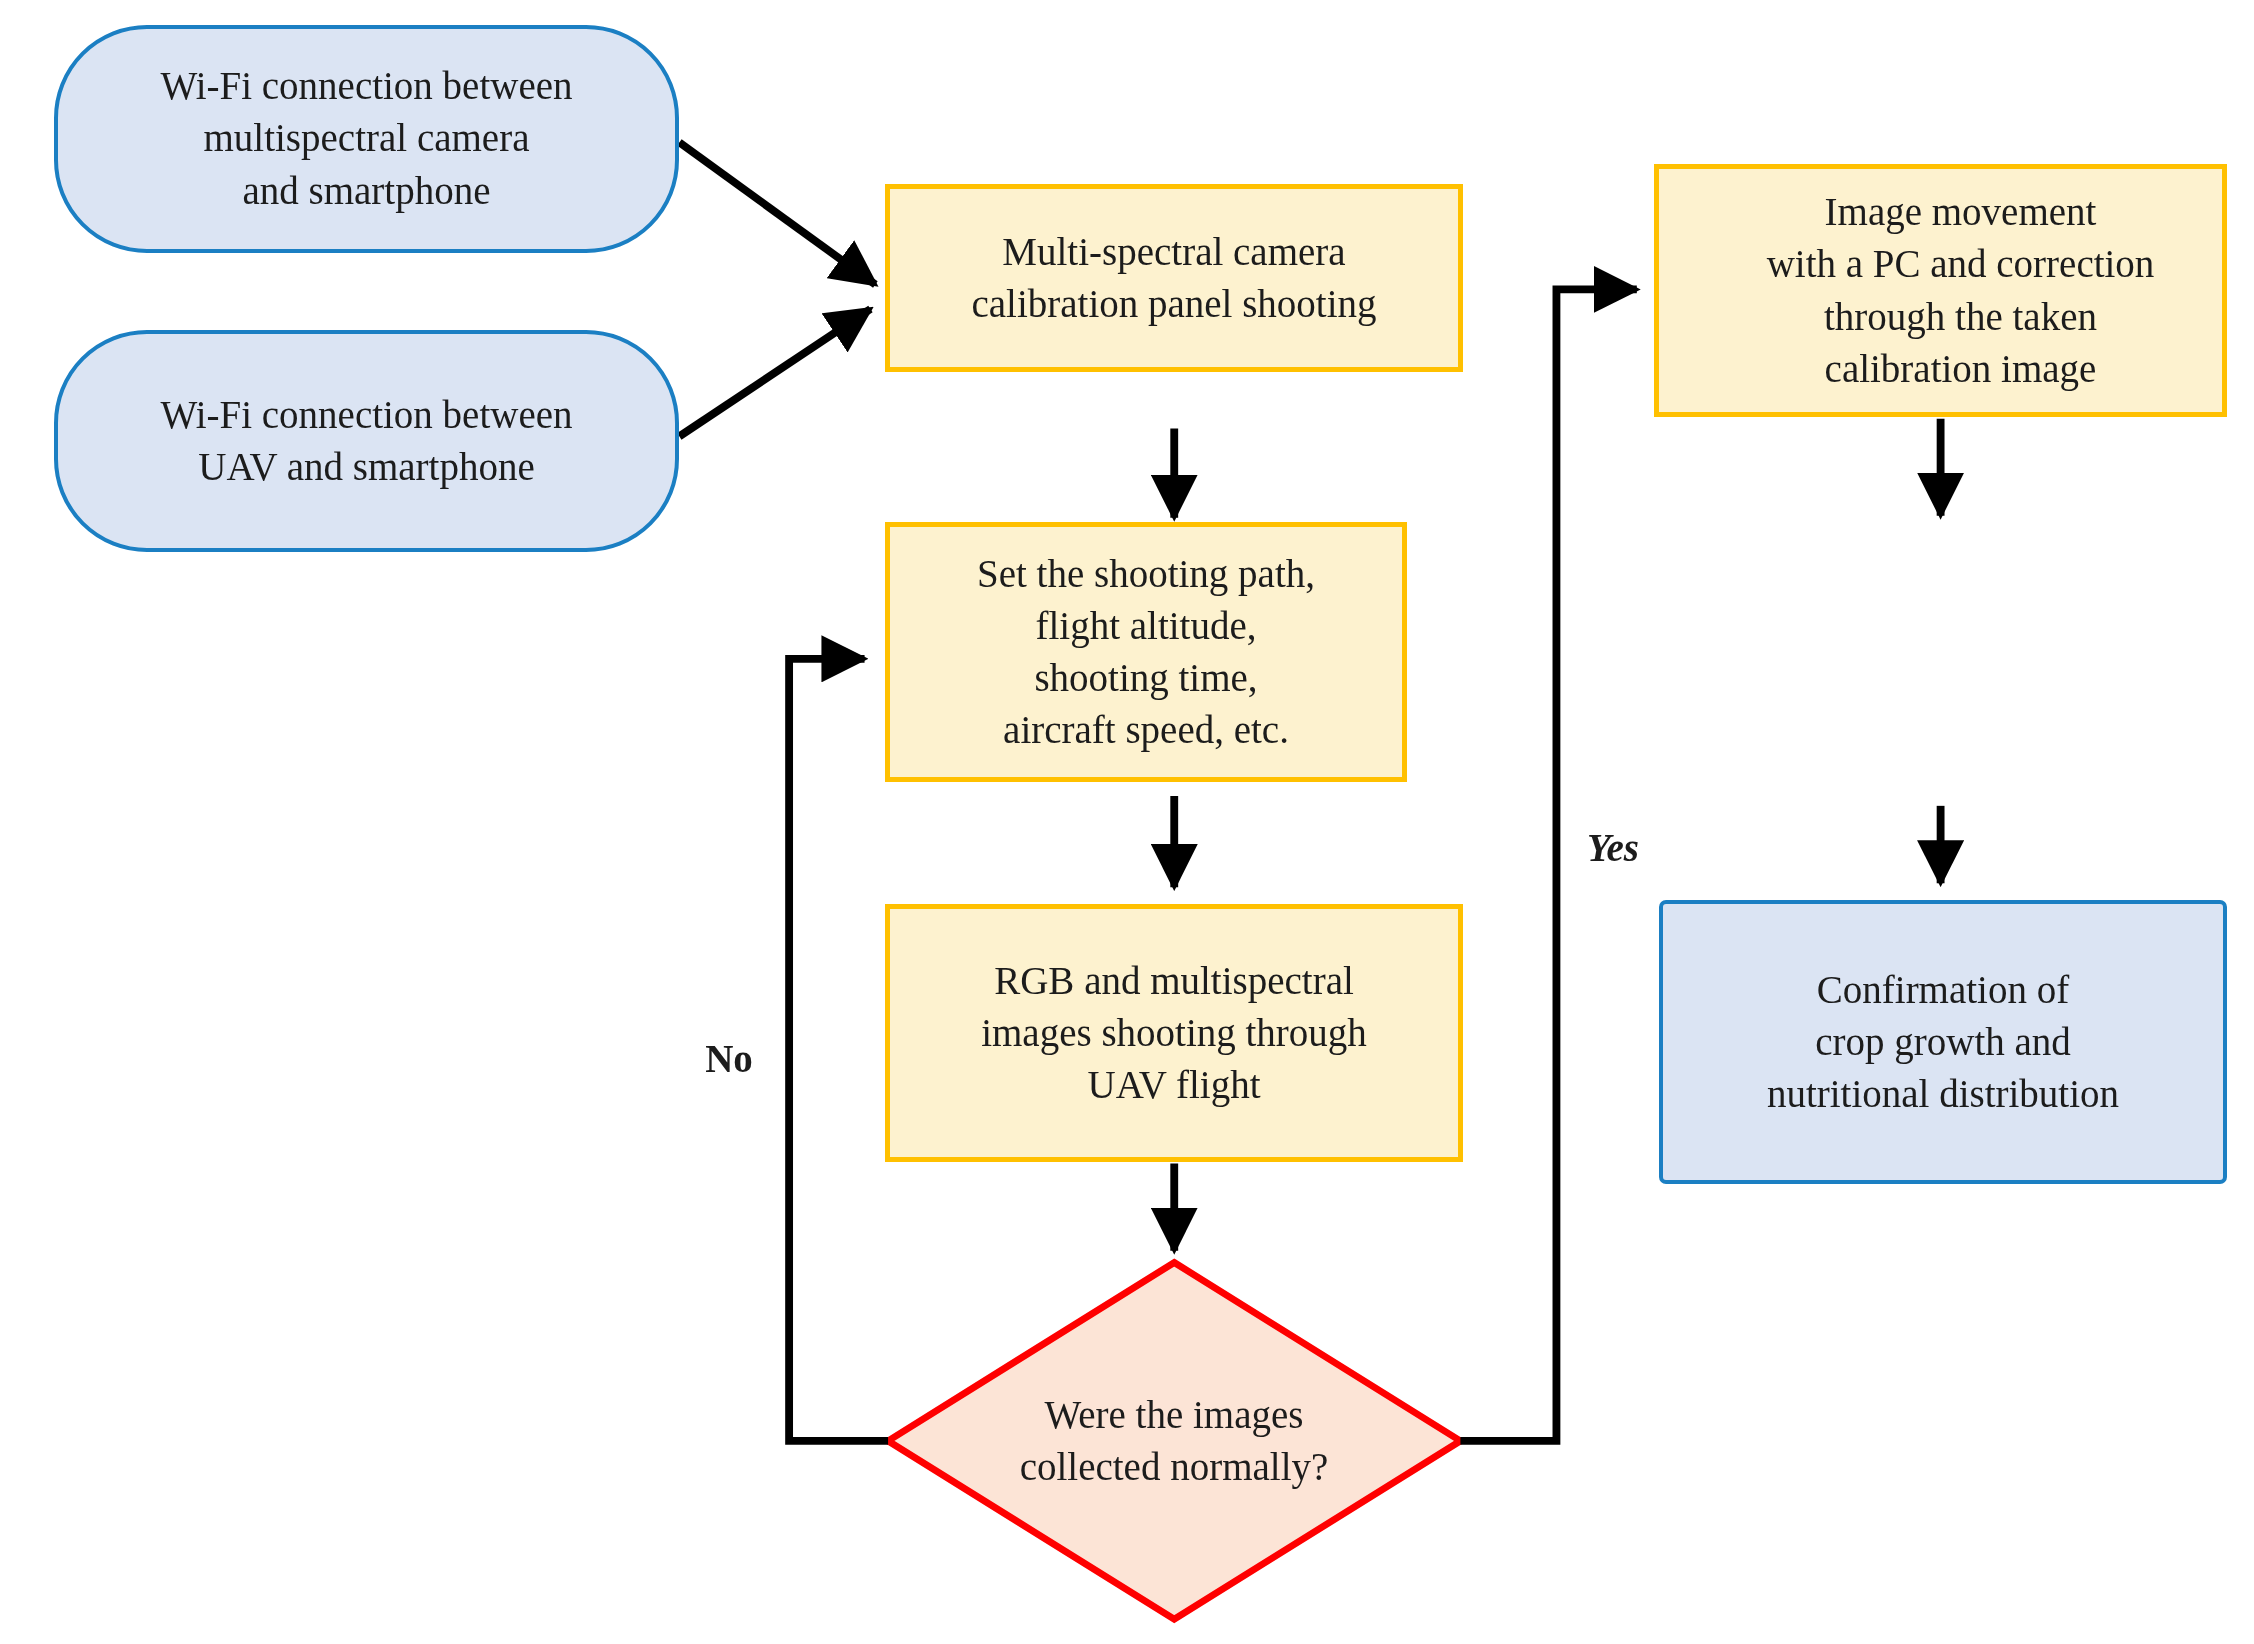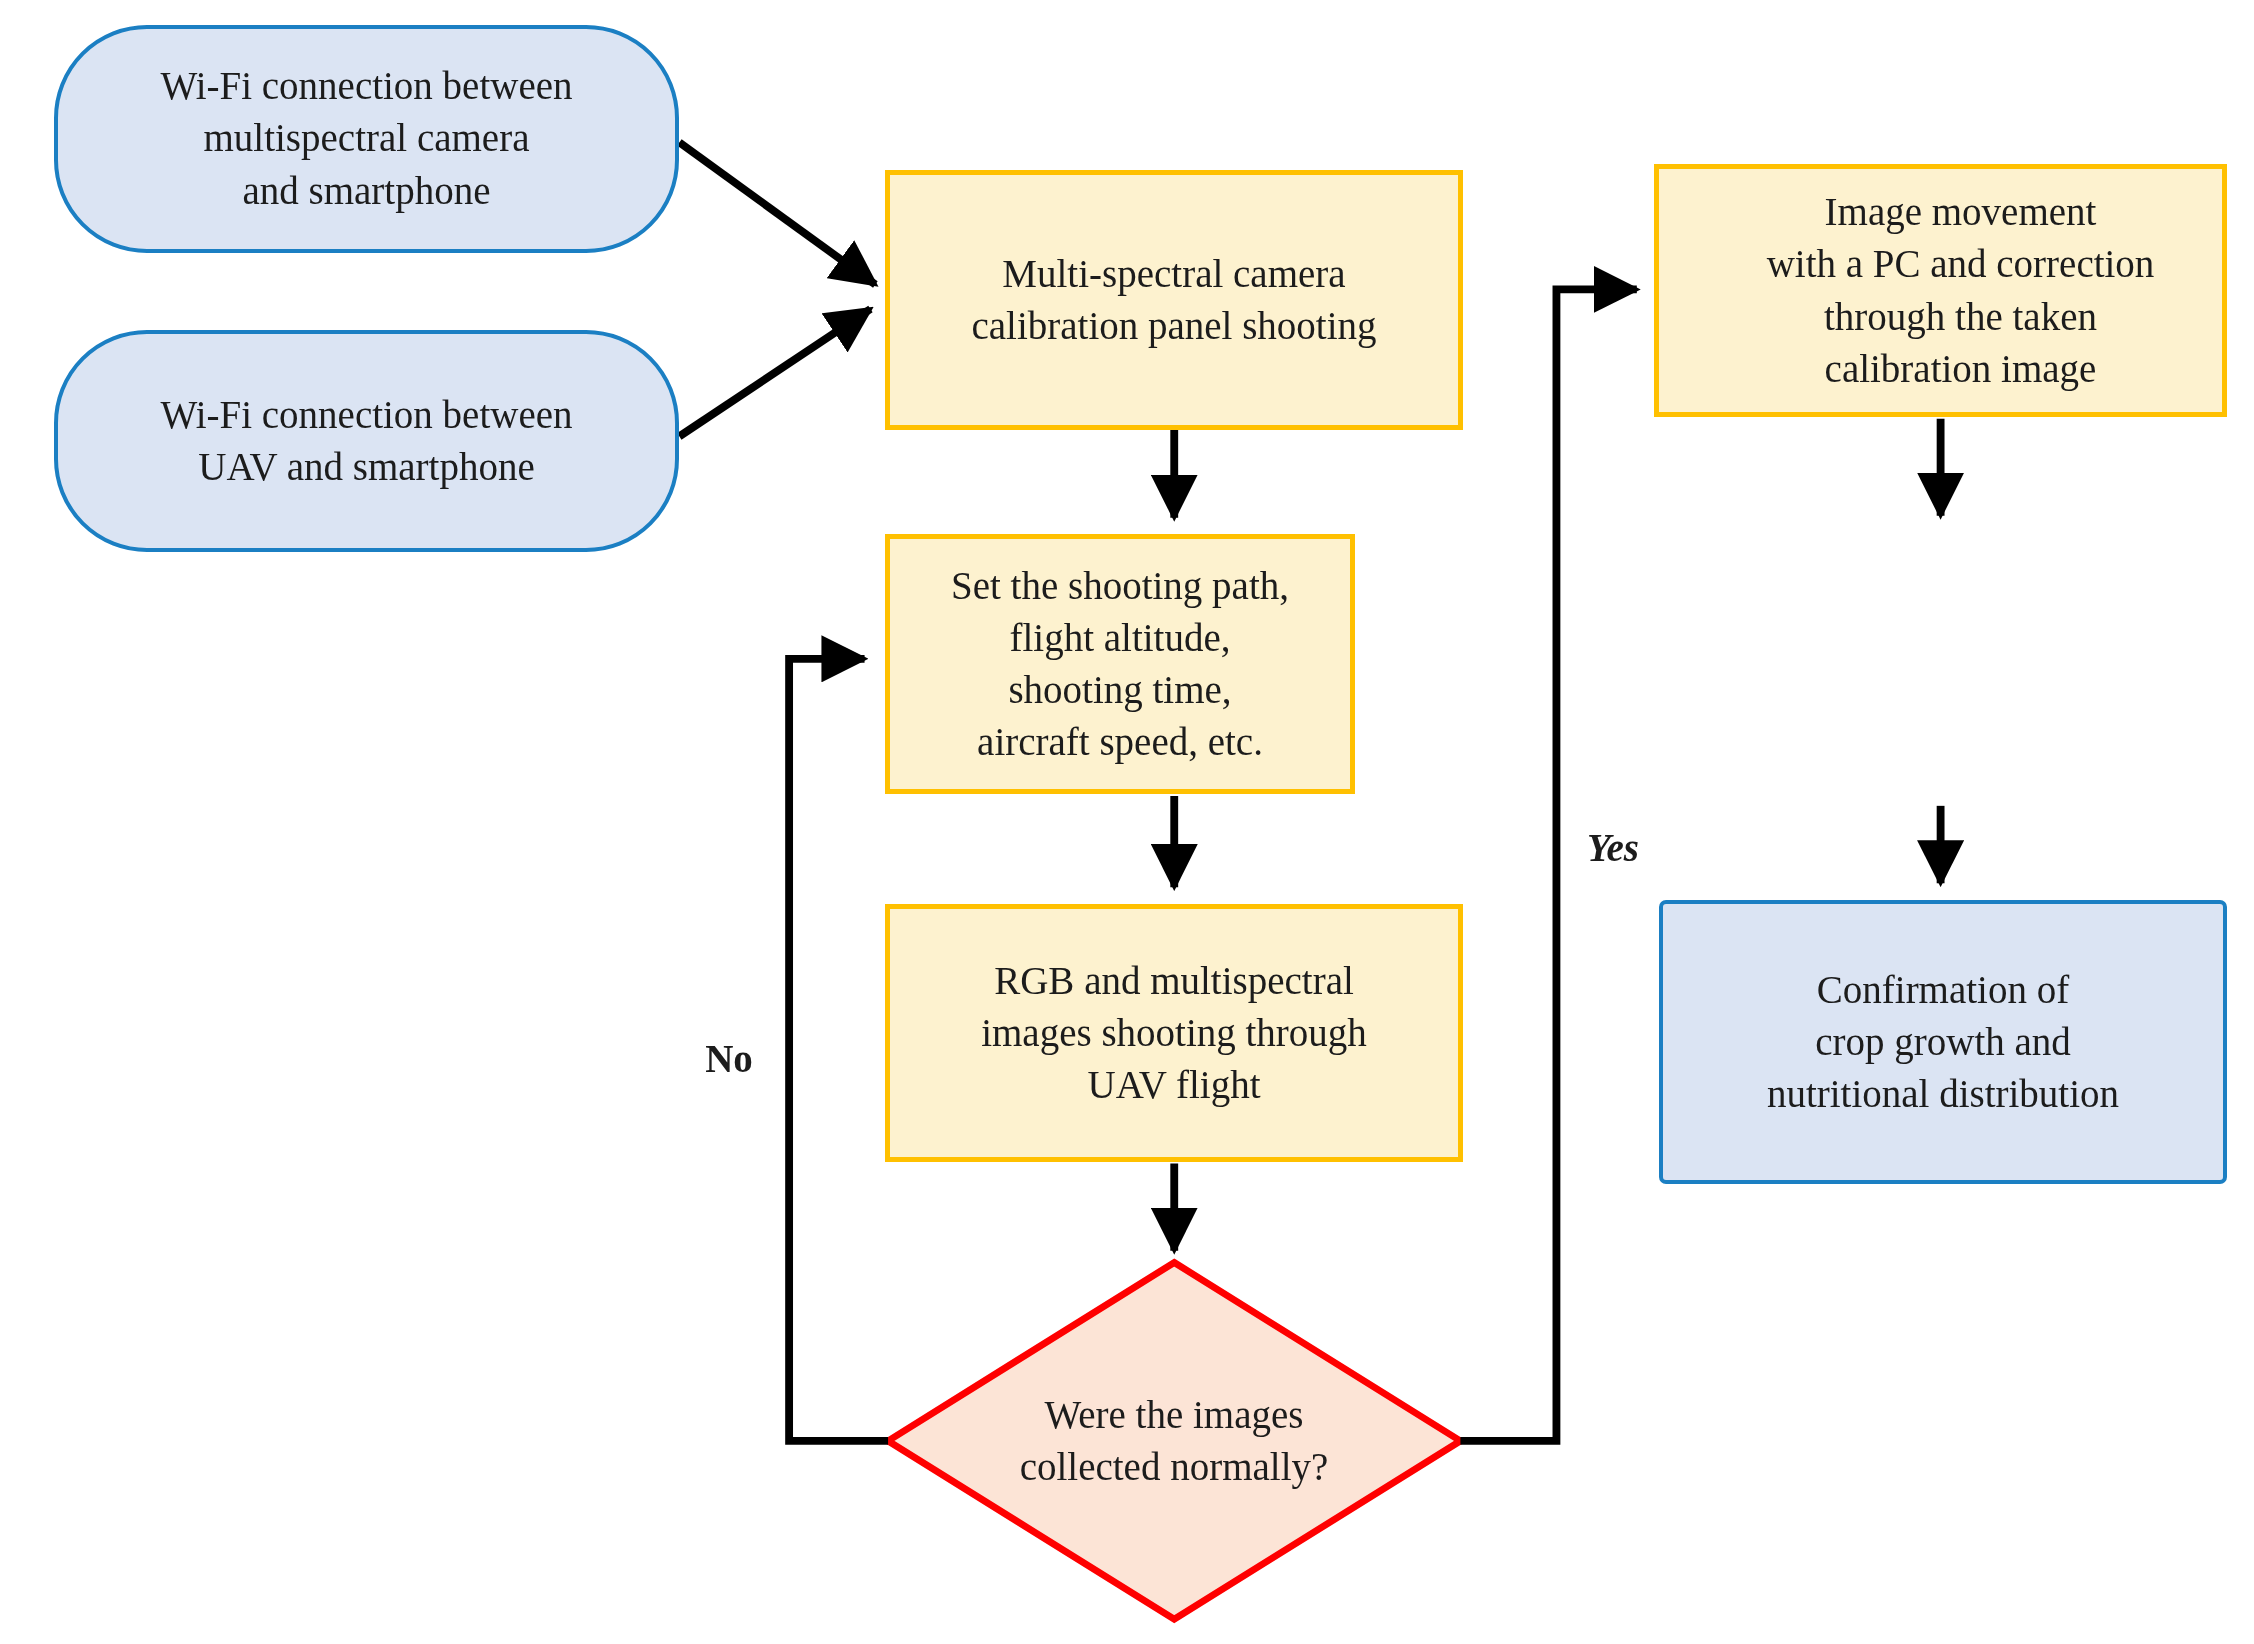--- a/index.html
+++ b/index.html
@@ -86,24 +86,24 @@
     <line x1="1970" y1="822" x2="1970" y2="901" marker-end="url(#arrowhead)" style="stroke: var(--connector, #000000); stroke-width: 8;"></line>
   </svg>
 
   <div class="node terminal" style="left:44px; top:24.5px; width:625px; height:228px;">Wi-Fi connection between
 multispectral camera
 and smartphone</div>
 
   <div class="node terminal" style="left:44px; top:330px; width:625px; height:222px;">Wi-Fi connection between
 UAV and smartphone</div>
 
-  <div class="node process" style="left:875px; top:170px; width:578px; height:260px;">Multi-spectral camera
+  <div class="node process" style="left:875px; top:184px; width:578px; height:188px;">Multi-spectral camera
 calibration panel shooting</div>
 
-  <div class="node process" style="left:875px; top:534px; width:470px; height:260px;">Set the shooting path,
+  <div class="node process" style="left:875px; top:522px; width:522px; height:260px;">Set the shooting path,
 flight altitude,
 shooting time,
 aircraft speed, etc.</div>
 
   <div class="node process" style="left:875px; top:904px; width:578px; height:258px;">RGB and multispectral
 images shooting through
 UAV flight</div>
 
   <div class="node decision-label" style="left:919px; top:1353px; width:490px; height:176px;">Were the images
 collected normally?</div>

